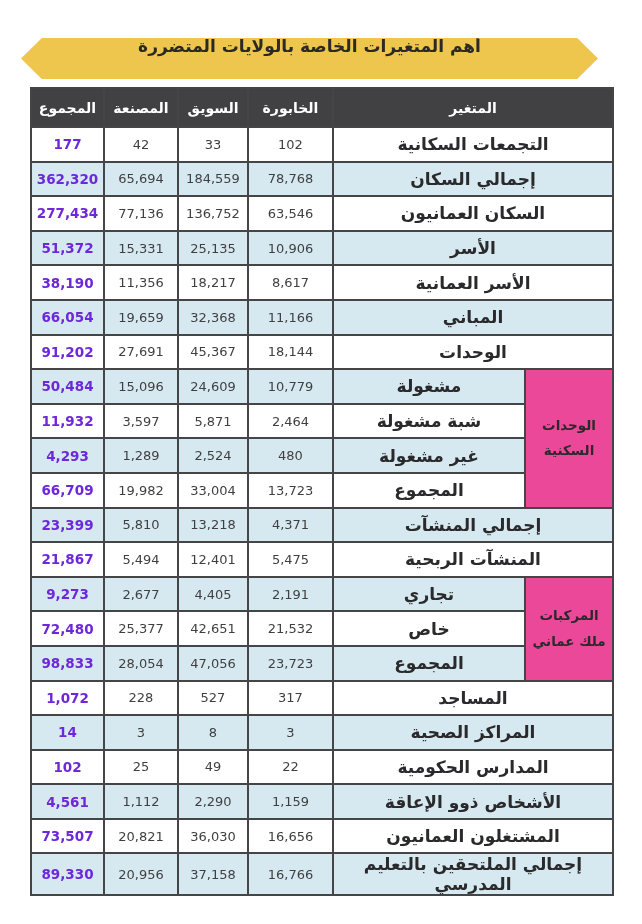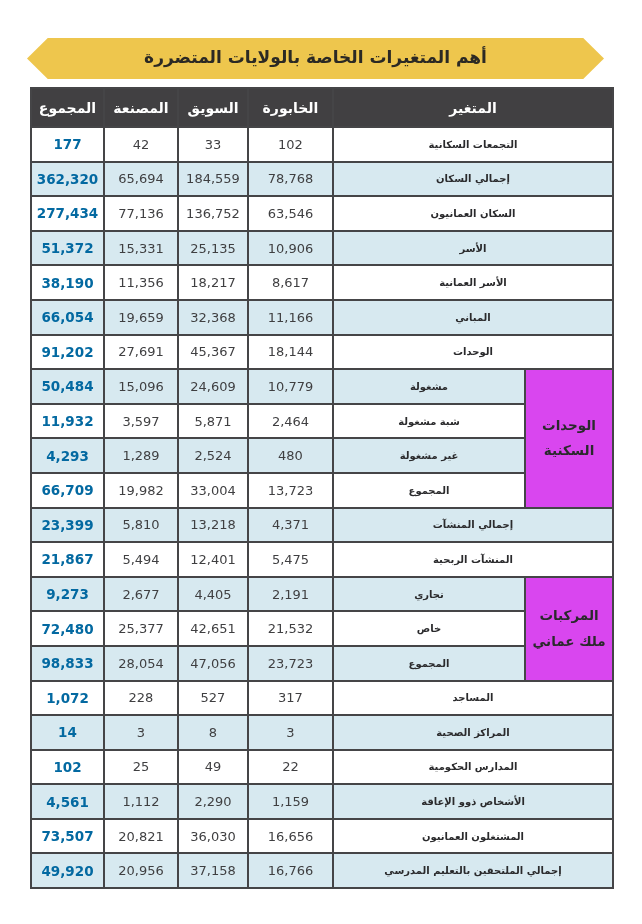--- a/index.html
+++ b/index.html
@@ -5,24 +5,24 @@
   html,body{margin:0;padding:0;}
   body{
     width:642px;height:924px;
     background:#ffffff;
     font-family:"DejaVu Sans","Liberation Sans",sans-serif;
     position:relative;
     overflow:hidden;
   }
   .page{position:absolute;inset:0;width:642px;height:924px;}
   .banner{
-    position:absolute;left:27px;top:38px;width:577px;height:41px;
+    position:absolute;left:21px;top:38px;width:577px;height:41px;
     background:#eec64d;
     clip-path:polygon(0 50%,3.6% 0,96.4% 0,100% 50%,96.4% 100%,3.6% 100%);
-    display:flex;align-items:center;justify-content:center;
+    display:flex;justify-content:center;
   }
   .banner-title{
     color:#2b2924;font-size:17px;font-weight:bold;letter-spacing:0;
     line-height:1;padding-bottom:2px;
   }
   table.main{
     position:absolute;left:30px;top:87px;width:582px;
     border-collapse:collapse;table-layout:fixed;
     direction:rtl;
   }
@@ -31,35 +31,35 @@
     text-align:center;vertical-align:middle;
     padding:0 2px;overflow:hidden;
   }
   thead tr{height:39px;}
   thead th{
     background:#414042;color:#ffffff;
     font-size:14px;font-weight:bold;
   }
   tbody tr{height:34.6px;}
   td.label{
-    font-weight:bold;color:#2a2a2c;font-size:10px;
+    font-weight:bold;color:#2a2a2c;font-size:17px;
   }
   td.group{
     font-weight:bold;color:#2a2a2c;font-size:13.5px;
     background:#d7e9f0;line-height:1.9;
   }
   td.val{
     color:#3f3f41;font-size:13px;font-weight:normal;
   }
   td.total{
-    color:#0369a1;font-size:13.5px;font-weight:bold;
+    color:#6d28d9;font-size:13.5px;font-weight:bold;
   }
   tr.shaded td{background:#d7e9f0;}
   tr.plain td{background:#ffffff;}
-  tr.shaded td.group, tr.plain td.group{background:#d946ef;margin-top:28px;}
+  tr.shaded td.group, tr.plain td.group{background:#ec4899;margin-top:28px;}
 </style>
 </head>
 <body>
 
 <div class="page">
 
   <div class="banner">
     <span class="banner-title">أهم المتغيرات الخاصة بالولايات المتضررة</span>
   </div>
 
@@ -229,18 +229,18 @@
           <td class="val">16,656</td>
           <td class="val">36,030</td>
           <td class="val">20,821</td>
           <td class="total">73,507</td>
         </tr>
         <tr class="shaded">
           <td class="label" colspan="2">إجمالي الملتحقين بالتعليم المدرسي</td>
           <td class="val">16,766</td>
           <td class="val">37,158</td>
           <td class="val">20,956</td>
-          <td class="total">49,920</td>
+          <td class="total">89,330</td>
         </tr>
       </tbody>
   </table>
 
 </div>
 
 </body></html>

